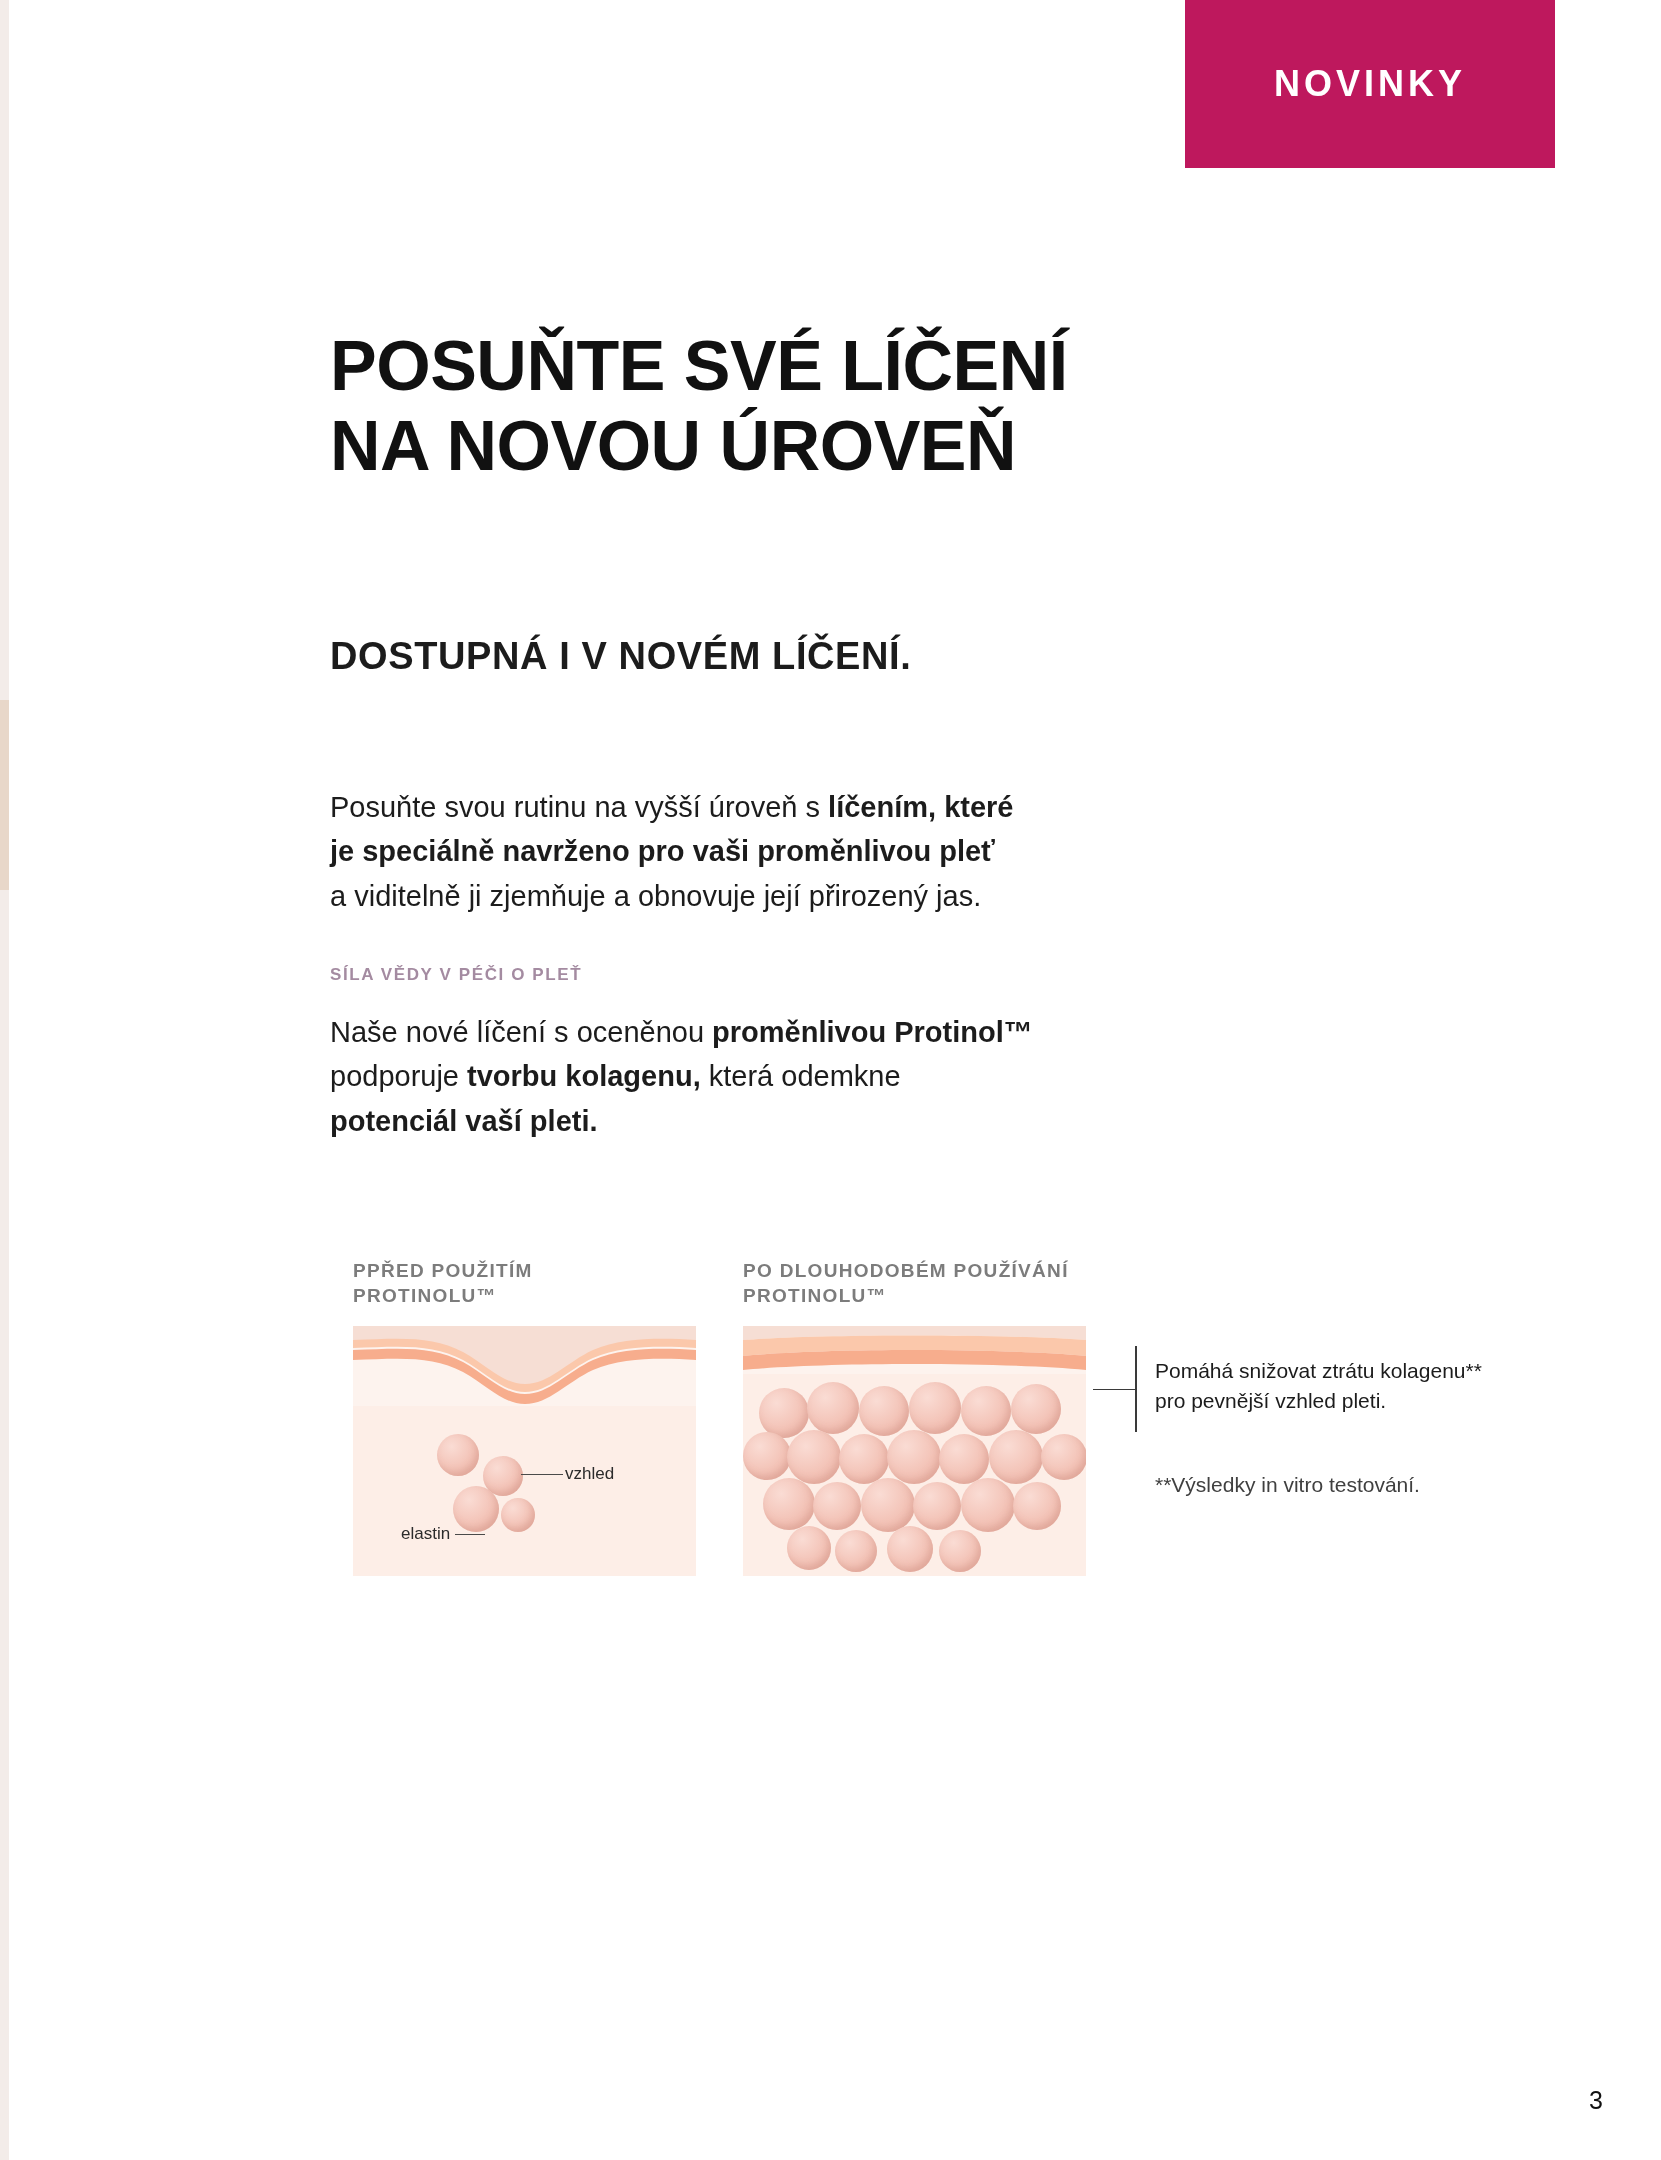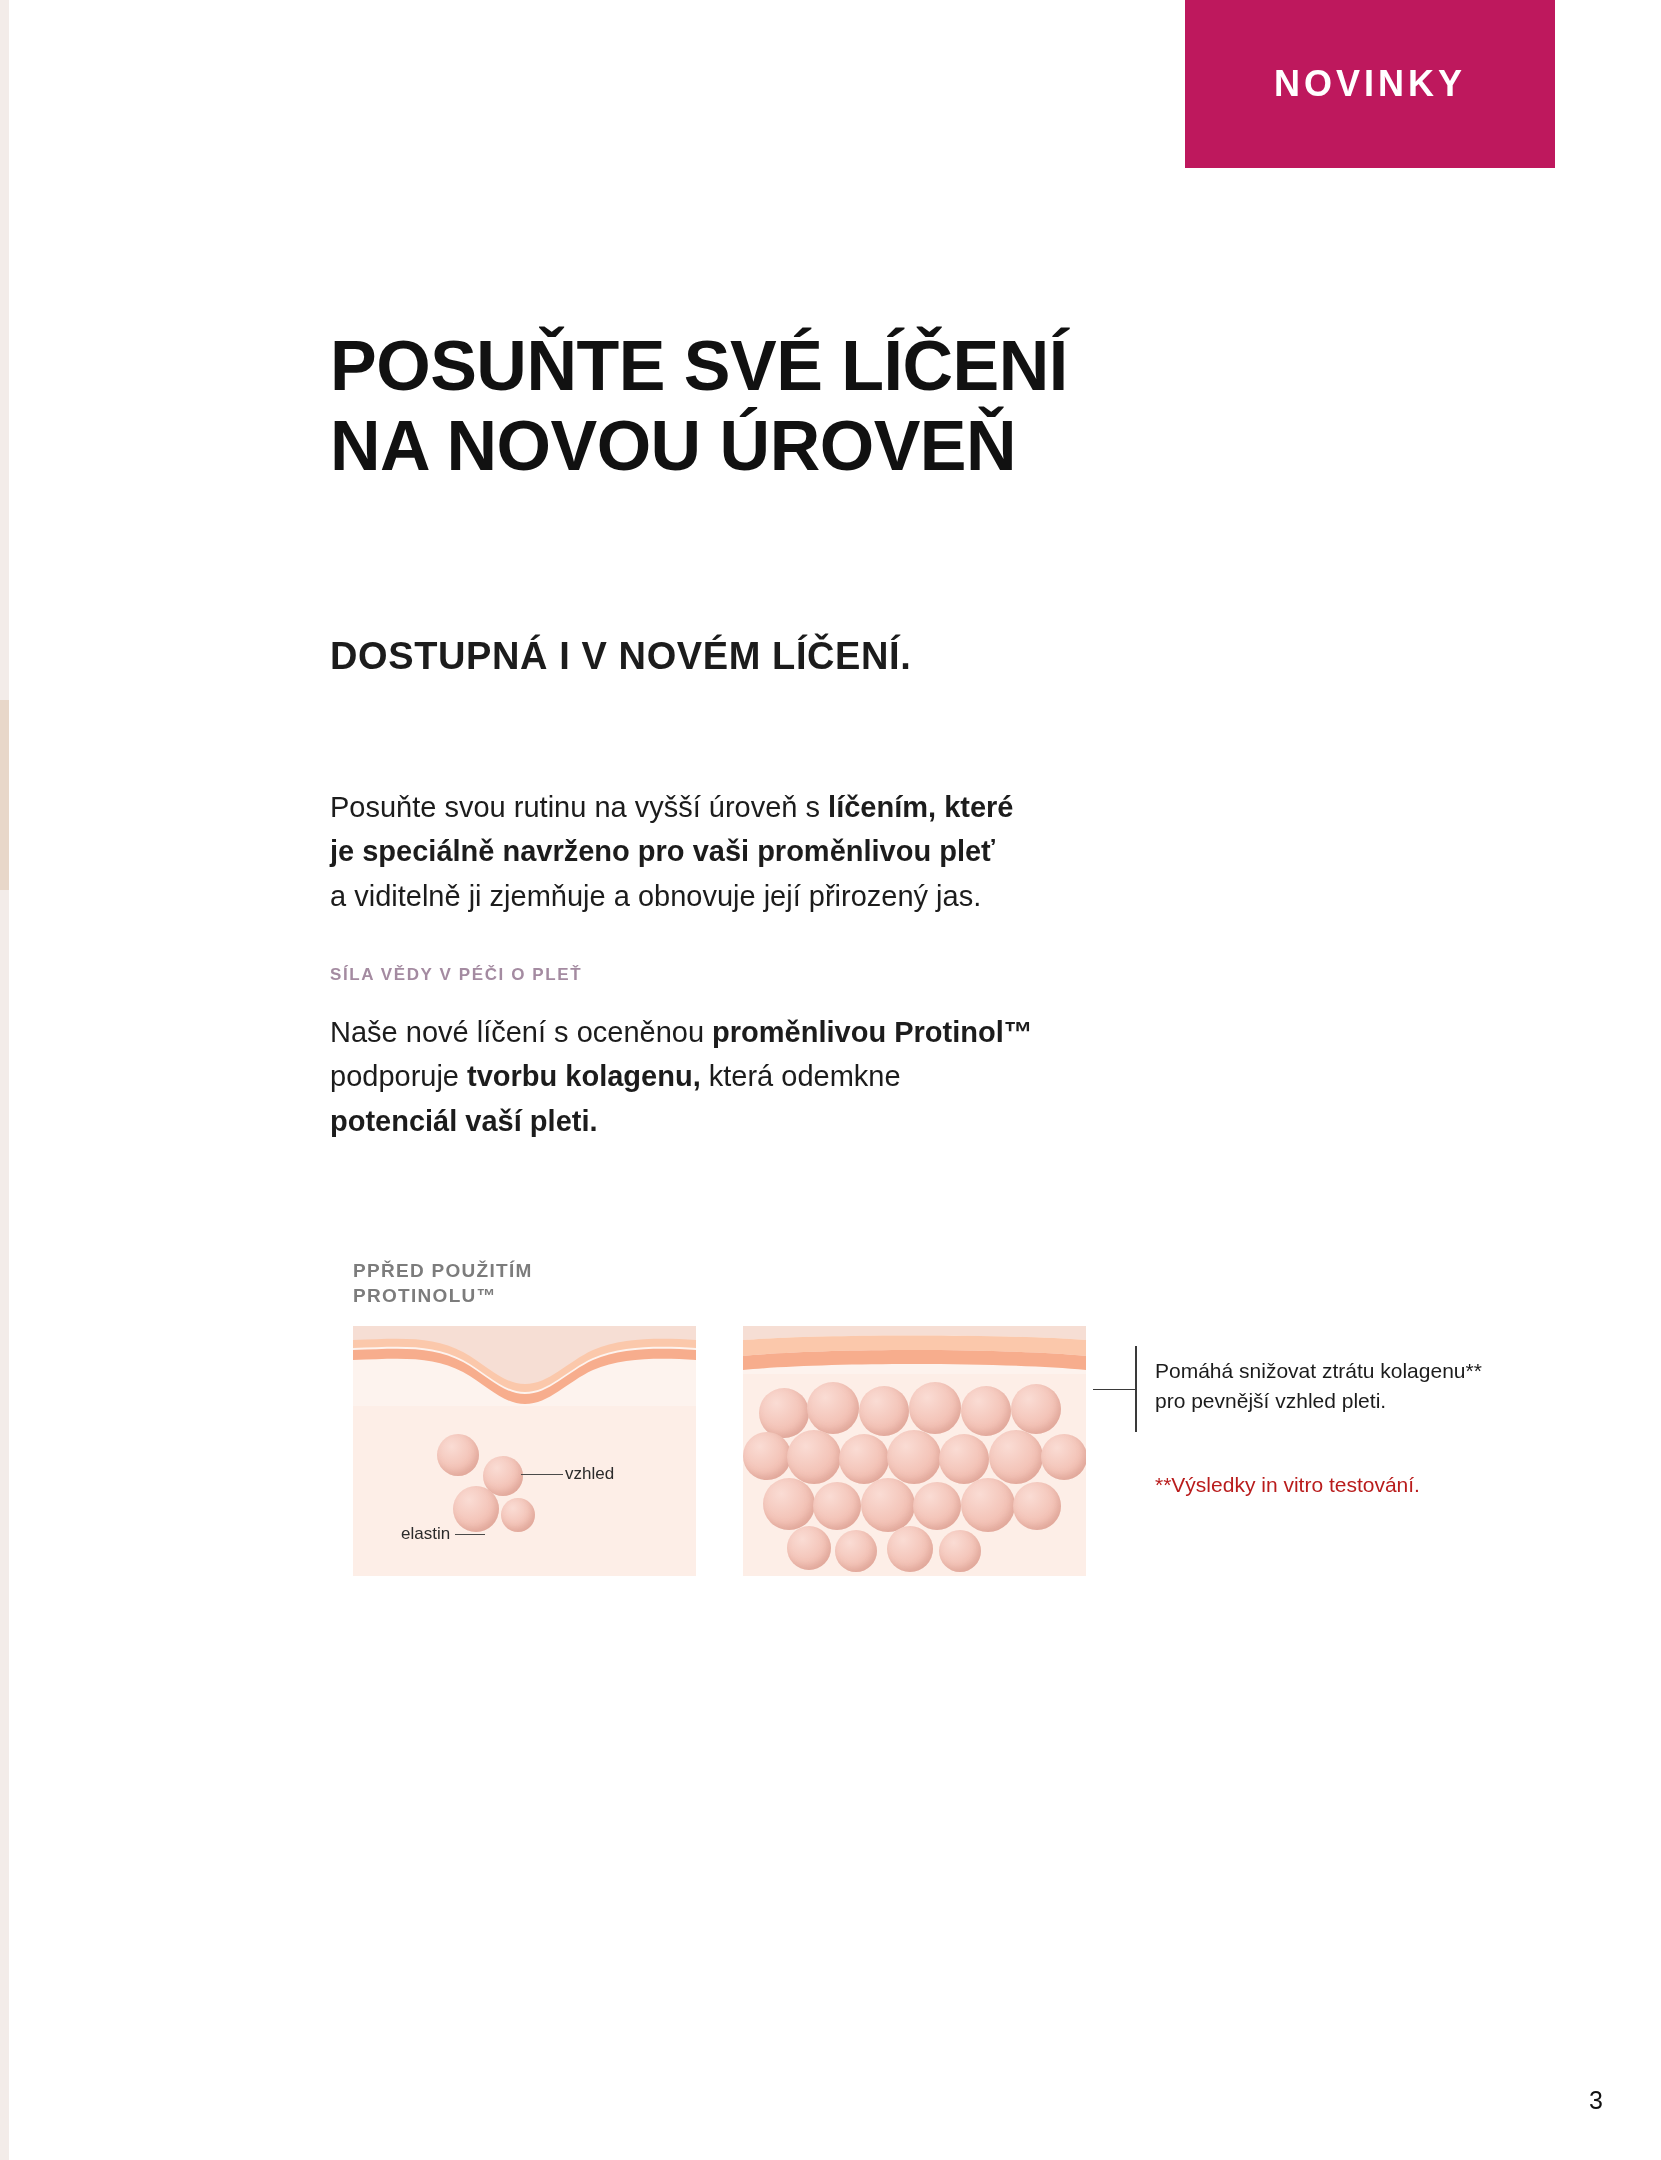--- a/index.html
+++ b/index.html
@@ -186,21 +186,21 @@
     line-height: 1.45;
     color: #1c1c1c;
   }
   .annot-text .line { display: block; }
   .annot-note {
     position: absolute;
     left: 810px;
     top: 215px;
     width: 400px;
     font-size: 21px;
-    color: #b91c1c;
+    color: #404040;
   }
 
   
   .page-number {
     position: absolute;
     right: 58px;
     bottom: 45px;
     font-size: 25px;
     color: #111111;
   }
@@ -234,20 +234,21 @@
 <div class="science-title">SÍLA VĚDY V PÉČI O PLEŤ</div>
 <div class="para2">
   <span class="line"><span>Naše nové líčení s oceněnou </span><span class="b">proměnlivou Protinol™</span></span>
   <span class="line"><span>podporuje </span><span class="b">tvorbu kolagenu,</span><span> která odemkne</span></span>
   <span class="line b">potenciál vaší pleti.</span>
 </div>
 
 <div class="diagram">
 
   <div class="panel-caption cap-left">PPŘED POUŽITÍM PROTINOLU™</div>
+  <div class="panel-caption cap-right">PO DLOUHODOBÉM POUŽÍVÁNÍ PROTINOLU™</div>
 
   <div class="panel panel-left">
     <svg class="skin-wave" viewBox="0 0 343 250" preserveAspectRatio="none">
       <rect x="0" y="0" width="343" height="250" fill="#fdf3ee"></rect>
       <path d="M0,18 C50,16 80,14 110,30 C135,44 150,62 172,62 C196,62 214,40 240,28 C270,15 310,16 343,18 L343,0 L0,0 Z" fill="#f6ded4"></path>
       <path d="M0,22 C50,20 80,18 110,34 C135,48 150,66 172,66 C196,66 214,44 240,32 C270,19 310,20 343,22 L343,14 C310,12 270,11 240,24 C214,36 196,58 172,58 C150,58 135,40 110,26 C80,10 50,12 0,14 Z" fill="#fbc8ab"></path>
       <path d="M0,34 C50,32 80,30 110,46 C135,60 150,78 172,78 C196,78 214,56 240,44 C270,31 310,32 343,34 L343,24 C310,22 270,21 240,34 C214,46 196,68 172,68 C150,68 135,50 110,36 C80,20 50,22 0,24 Z" fill="#f7ad8d"></path>
       <rect x="0" y="80" width="343" height="170" fill="#fdeee7"></rect>
     </svg>
 

